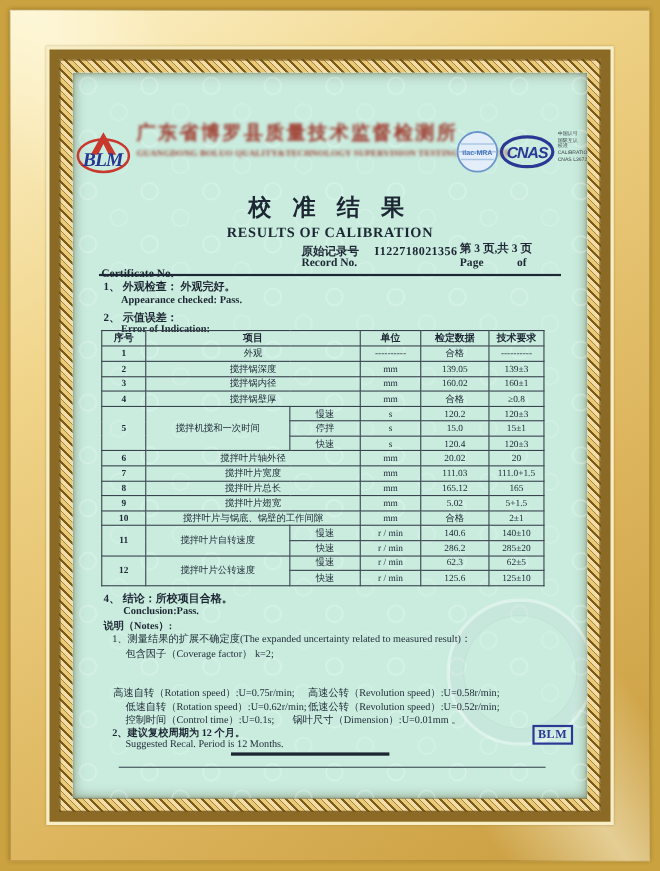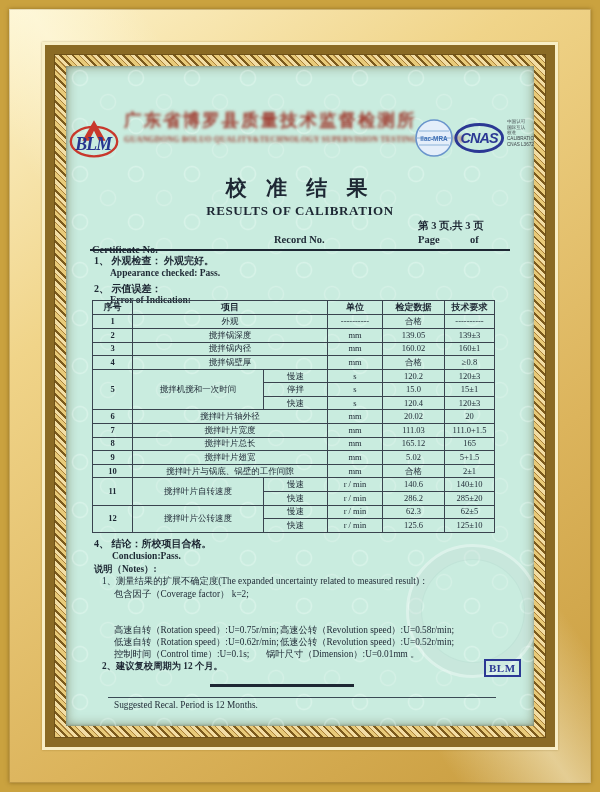--- a/index.html
+++ b/index.html
@@ -101,20 +101,24 @@
     <div>校准</div>
     <div>CALIBRATION</div>
     <div>CNAS L3672</div>
   </div>
 
   <div class="abs title-cn" style="top:108px;">校 准 结 果</div>
   <div class="abs title-en" style="top:137px;">RESULTS OF CALIBRATION</div>
 
   <div class="abs lab-en" style="left:26px;top:168px;margin-top:10px;">Certificate No.</div>
 
+  <div class="abs" style="left:208px;top:153px;">
+    <span class="lab-cn">原始记录号</span>
+    <span class="val" style="margin-left:10px;">I122718021356</span>
+  </div>
   <div class="abs lab-en" style="left:208px;top:168px;">Record No.</div>
 
   <div class="abs lab-cn" style="left:352px;top:153px;">第 3 页,共 3 页</div>
   <div class="abs lab-en" style="left:352px;top:168px;">Page</div>
   <div class="abs lab-en" style="left:404px;top:168px;">of</div>
 
   <div class="abs rule" style="left:24px;top:183px;width:420px;height:2px;"></div>
 
   <div class="abs body-line" style="left:28px;top:188px;">1、 外观检查：  外观完好。</div>
   <div class="abs body-line-en" style="left:44px;top:202px;text-align:center;">Appearance checked:    Pass.</div>
@@ -251,25 +255,25 @@
     </tr>
   </tbody>
     </table>
 
   <div class="abs body-line" style="left:28px;top:471px;">4、 结论：所校项目合格。</div>
   <div class="abs body-line-en" style="left:46px;top:485px;">Conclusion:Pass.</div>
 
   <div class="abs note" style="left:28px;top:497px;font-weight:bold;">说明（Notes）:</div>
   <div class="abs note" style="left:36px;top:509px;">1、测量结果的扩展不确定度(The expanded uncertainty related to measured result)：</div>
   <div class="abs note" style="left:48px;top:522px;">包含因子（Coverage factor）  k=2;</div>
-  <div class="abs note" style="left:48px;top:558px;text-align:center;">高速自转（Rotation speed）:U=0.75r/min;</div>
+  <div class="abs note" style="left:37px;top:558px;text-align:center;">高速自转（Rotation speed）:U=0.75r/min;</div>
   <div class="abs note" style="left:214px;top:558px;">高速公转（Revolution speed）:U=0.58r/min;</div>
   <div class="abs note" style="left:48px;top:570px;">低速自转（Rotation speed）:U=0.62r/min;</div>
   <div class="abs note" style="left:214px;top:570px;">低速公转（Revolution speed）:U=0.52r/min;</div>
   <div class="abs note" style="left:48px;top:582px;">控制时间（Control time）:U=0.1s;</div>
   <div class="abs note" style="left:200px;top:582px;">锅叶尺寸（Dimension）:U=0.01mm 。</div>
   <div class="abs note" style="left:36px;top:594px;font-weight:bold;">2、建议复校周期为 12 个月。</div>
-  <div class="abs note" style="left:48px;top:634px;">Suggested Recal. Period is 12 Months.</div>
+  <div class="abs note" style="left:48px;top:606px;">Suggested Recal. Period is 12 Months.</div>
 
   <div class="abs blm-stamp" style="left:418px;top:593px;">BLM</div>
   <div class="abs rule" style="left:144px;top:618px;width:144px;height:2.5px;"></div>
   <div class="abs" style="left:42px;top:631px;width:388px;height:1.4px;background:#3a4a55;"></div>
 </div>
 
 </body></html>

